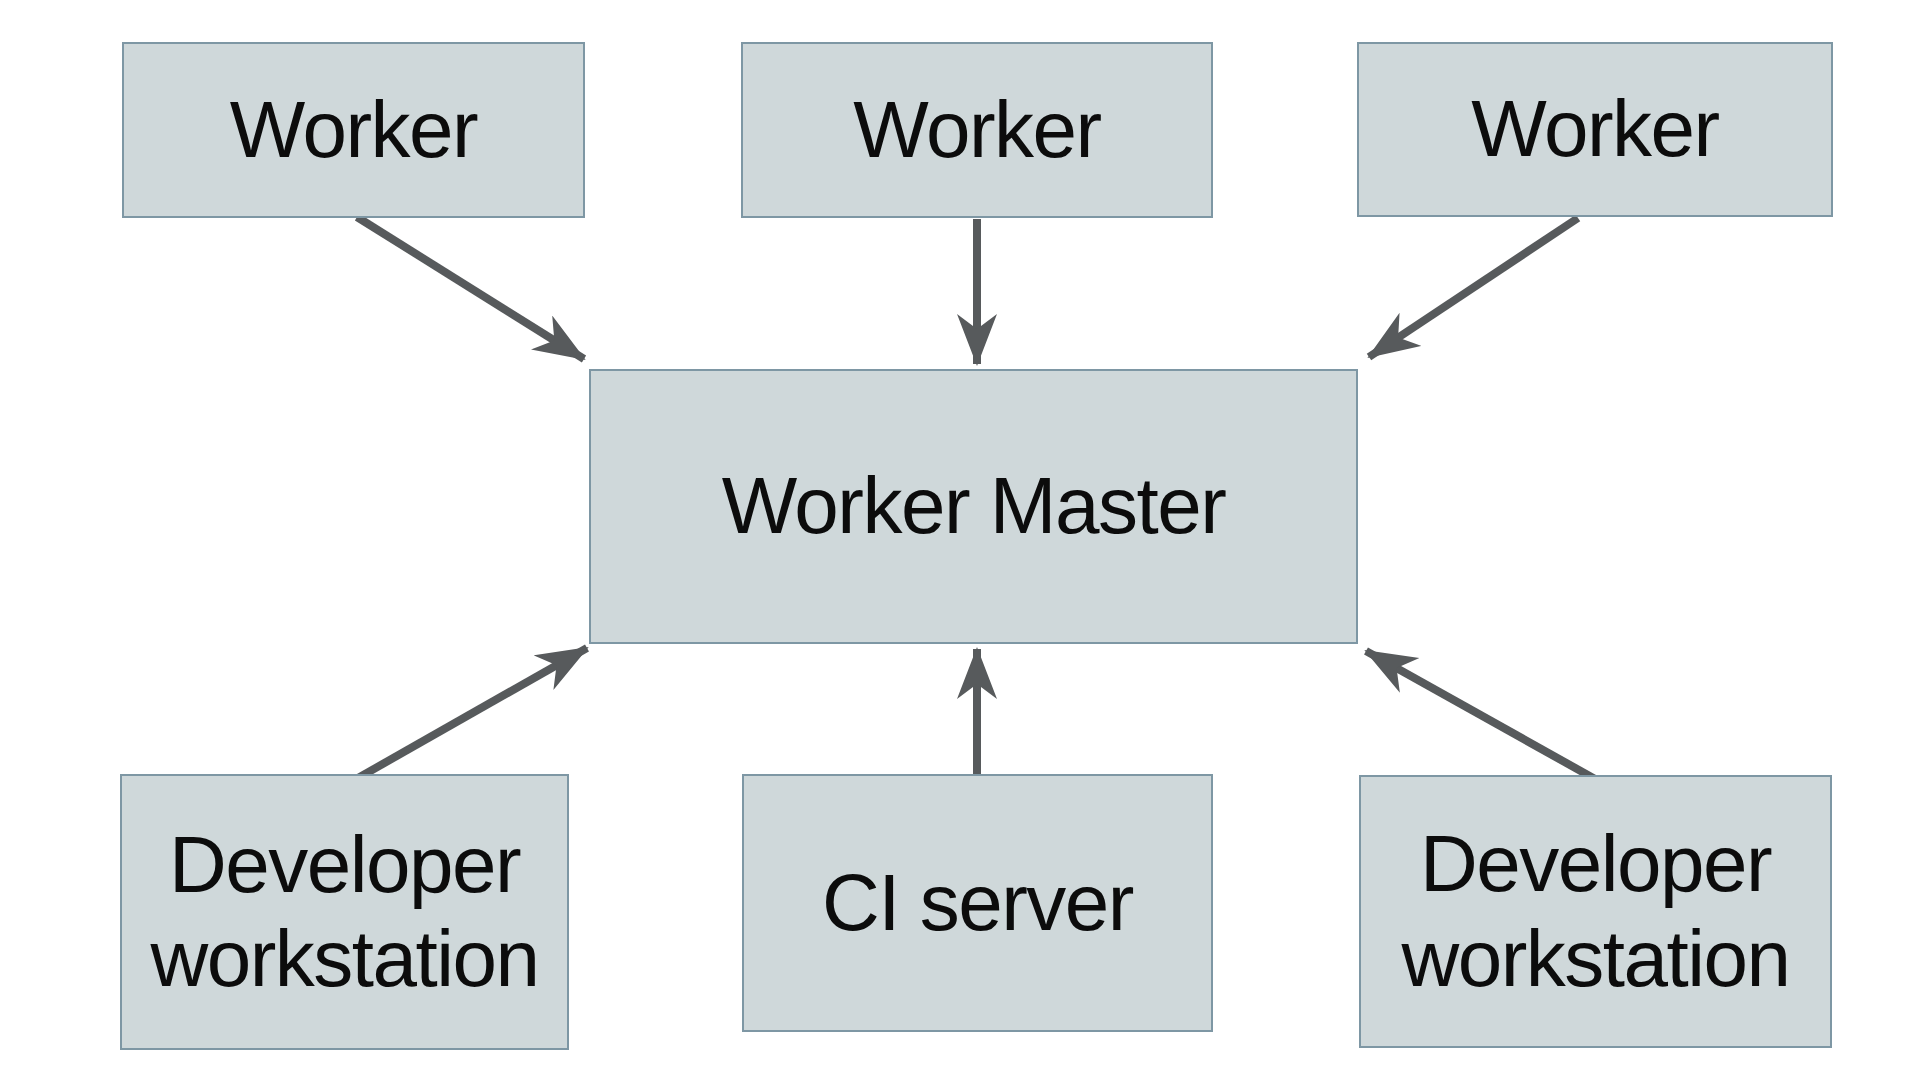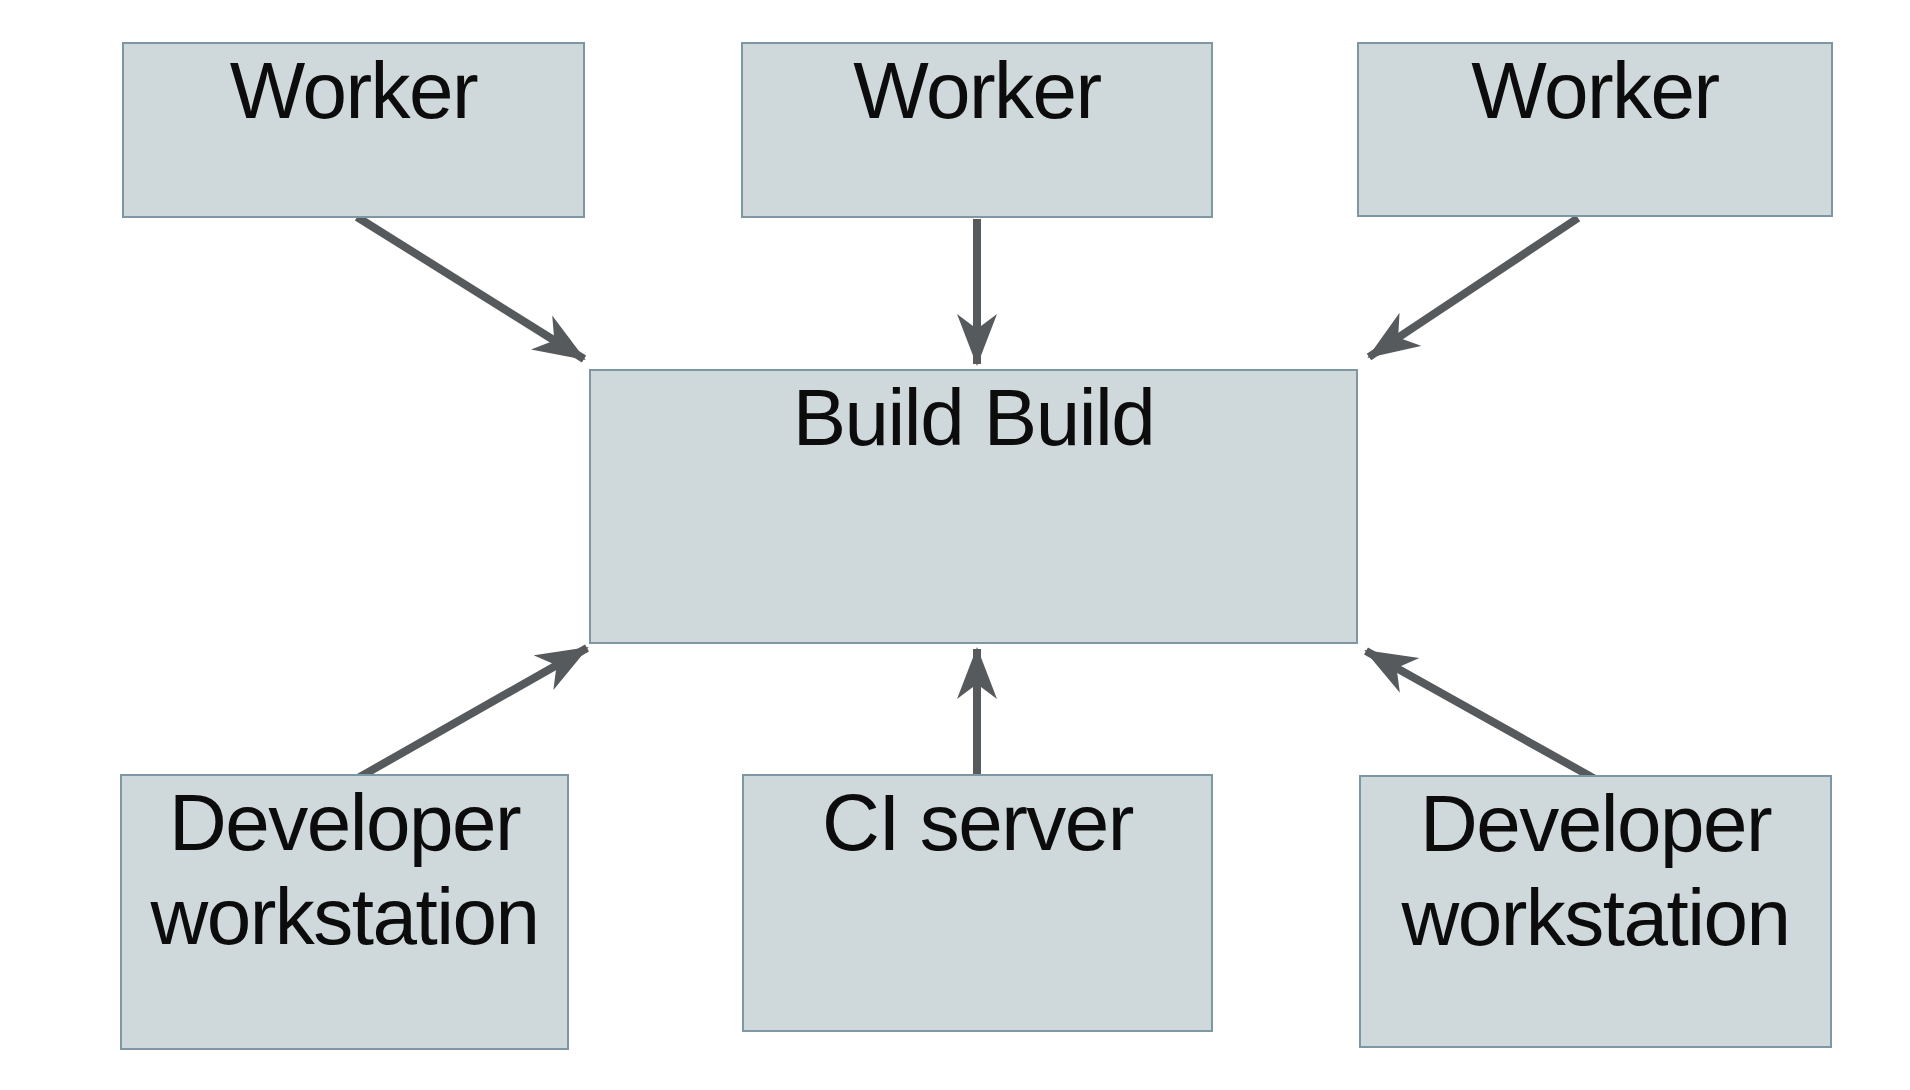--- a/index.html
+++ b/index.html
@@ -31,20 +31,21 @@
   .arrow-head-shape {
     fill: #575a5c;
     stroke: none;
   }
   .node {
     position: absolute;
     box-sizing: border-box;
     background: #cfd8da;
     border: 2px solid #7e97a4;
     display: flex;
+    align-items: center;
     justify-content: center;
     text-align: center;
     color: #0c0c0c;
     font-size: 80px;
     letter-spacing: -1.5px;
     line-height: 1.18;
   }
   .node .label { display: block; }
   .n-worker-1        { left: 122px;  top: 42px;  width: 463px; height: 176px; }
   .n-worker-2        { left: 741px;  top: 42px;  width: 472px; height: 176px; }
@@ -79,21 +80,21 @@
 
   <div class="node n-worker-2">
     <span class="label">Worker</span>
   </div>
 
   <div class="node n-worker-3">
     <span class="label">Worker</span>
   </div>
 
   <div class="node n-build-master">
-    <span class="label">Build Build</span>
+    <span class="label">Worker Master</span>
   </div>
 
   <div class="node n-dev-left">
     <span class="label">Developer workstation</span>
   </div>
 
   <div class="node n-ci-server">
     <span class="label">CI server</span>
   </div>
 

